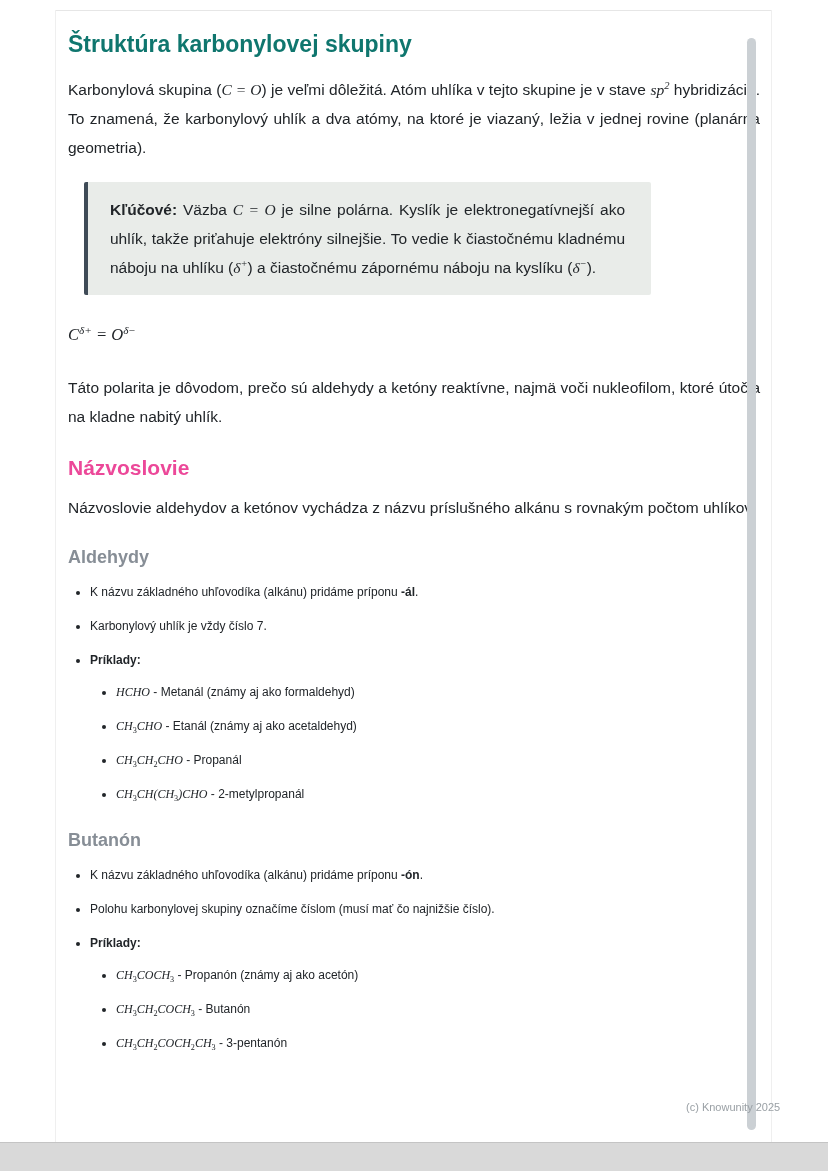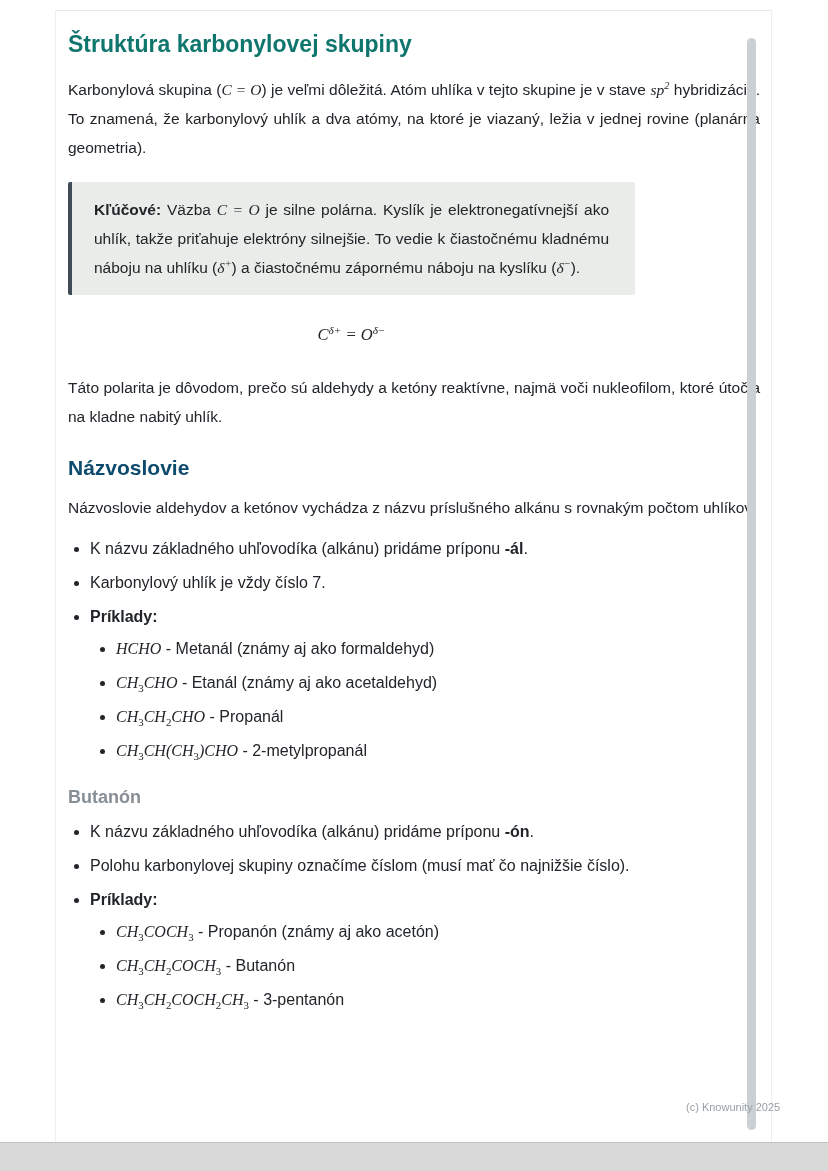--- a/index.html
+++ b/index.html
@@ -30,21 +30,21 @@
     font-size: 23px;
     line-height: 28px;
     font-weight: 700;
     color: #0f766e;
     margin: 0 0 17px;
   }
   h2 {
     font-size: 21px;
     line-height: 26px;
     font-weight: 700;
-    color: #0c4a6e;
+    color: #ec4899;
     margin: 24px 0 12px;
   }
   h3 {
     font-size: 18px;
     line-height: 23px;
     font-weight: 600;
     color: #878e96;
     margin: 24px 0 10px;
   }
   p.body {
@@ -53,48 +53,47 @@
     text-align: justify;
     margin: 0 0 16px;
     color: #212529;
   }
   .callout {
     width: 567px;
     background: #e9ece9;
     border-left: 4px solid #3f4b57;
     border-radius: 2px;
     padding: 13px 26px 13px 22px;
-    margin: 20px 0 0;
+    margin: 20px 16px 0;
   }
   .callout-text {
     font-size: 15.5px;
     line-height: 29px;
     text-align: justify;
     margin: 0;
   }
   .formula-wrap {
     width: 567px;
-    text-align: center;
     margin: 27px 0 26px;
     font-size: 16.5px;
     line-height: 24px;
   }
   .math {
     font-family: Liberation Serif, serif;
     font-style: italic;
   }
   .math sub { font-size: 0.68em; font-style: normal; line-height: 1; }
   .math sup { font-size: 0.68em; line-height: 1; }
   ul.main-list {
     margin: 12px 0 24px;
     padding-left: 22px;
     list-style: disc;
   }
   ul.main-list li {
-    font-size: 16px;
+    font-size: 12px;
     line-height: 22px;
     margin-bottom: 12px;
   }
   ul.main-list ul {
     margin: 10px 0 0;
     padding-left: 26px;
     list-style: disc;
   }
   b { font-weight: 700; }
 
@@ -147,20 +146,21 @@
     </div>
 
     <div class="formula-wrap"><span class="math">C<sup>δ+</sup> = O<sup>δ−</sup></span></div>
 
     <p class="body">Táto polarita je dôvodom, prečo sú aldehydy a ketóny reaktívne, najmä voči nukleofilom, ktoré útočia na kladne nabitý uhlík.</p>
 
     <h2>Názvoslovie</h2>
 
     <p class="body">Názvoslovie aldehydov a ketónov vychádza z názvu príslušného alkánu s rovnakým počtom uhlíkov.</p>
 
+    <h3>Aldehydy</h3>
     <ul class="main-list">
         <li>K názvu základného uhľovodíka (alkánu) pridáme príponu <b>-ál</b>.</li>
         <li>Karbonylový uhlík je vždy číslo 7.</li>
         <li><b>Príklady:</b><ul>
             <li><span class="math">HCHO</span> - Metanál (známy aj ako formaldehyd)</li>
             <li><span class="math">CH<sub>3</sub>CHO</span> - Etanál (známy aj ako acetaldehyd)</li>
             <li><span class="math">CH<sub>3</sub>CH<sub>2</sub>CHO</span> - Propanál</li>
             <li><span class="math">CH<sub>3</sub>CH(CH<sub>3</sub>)CHO</span> - 2-metylpropanál</li>
           </ul></li>
       </ul>

